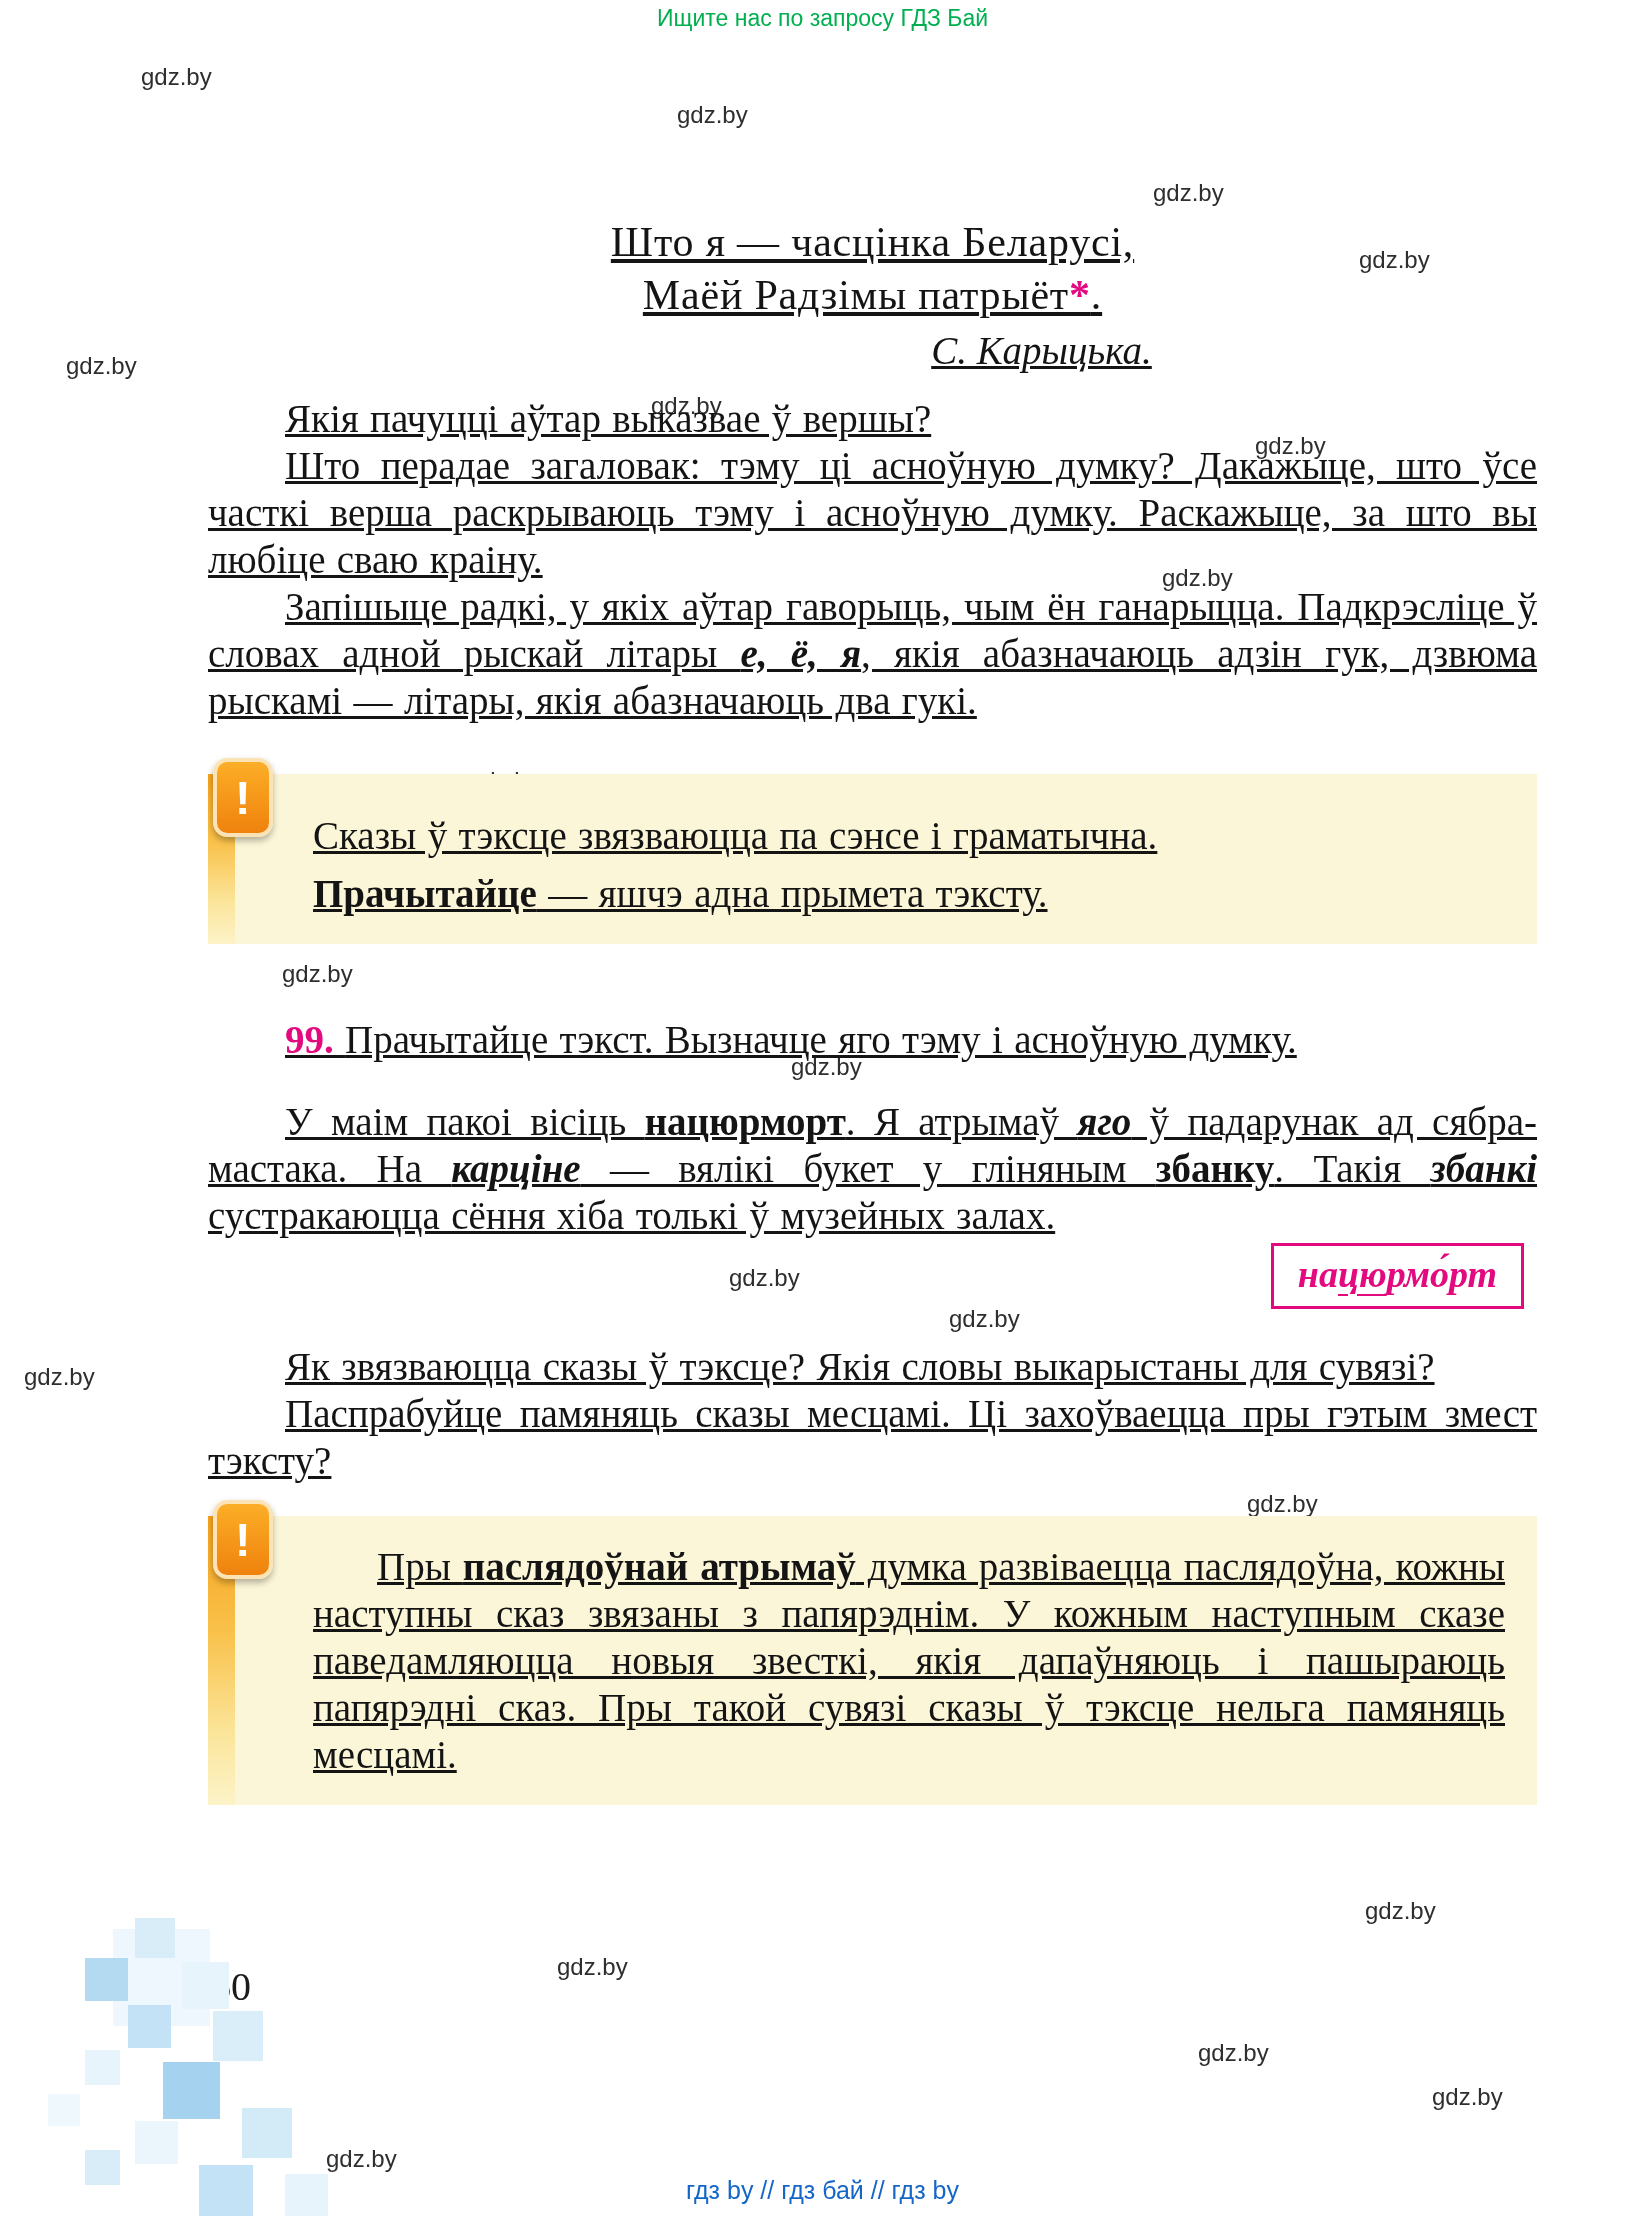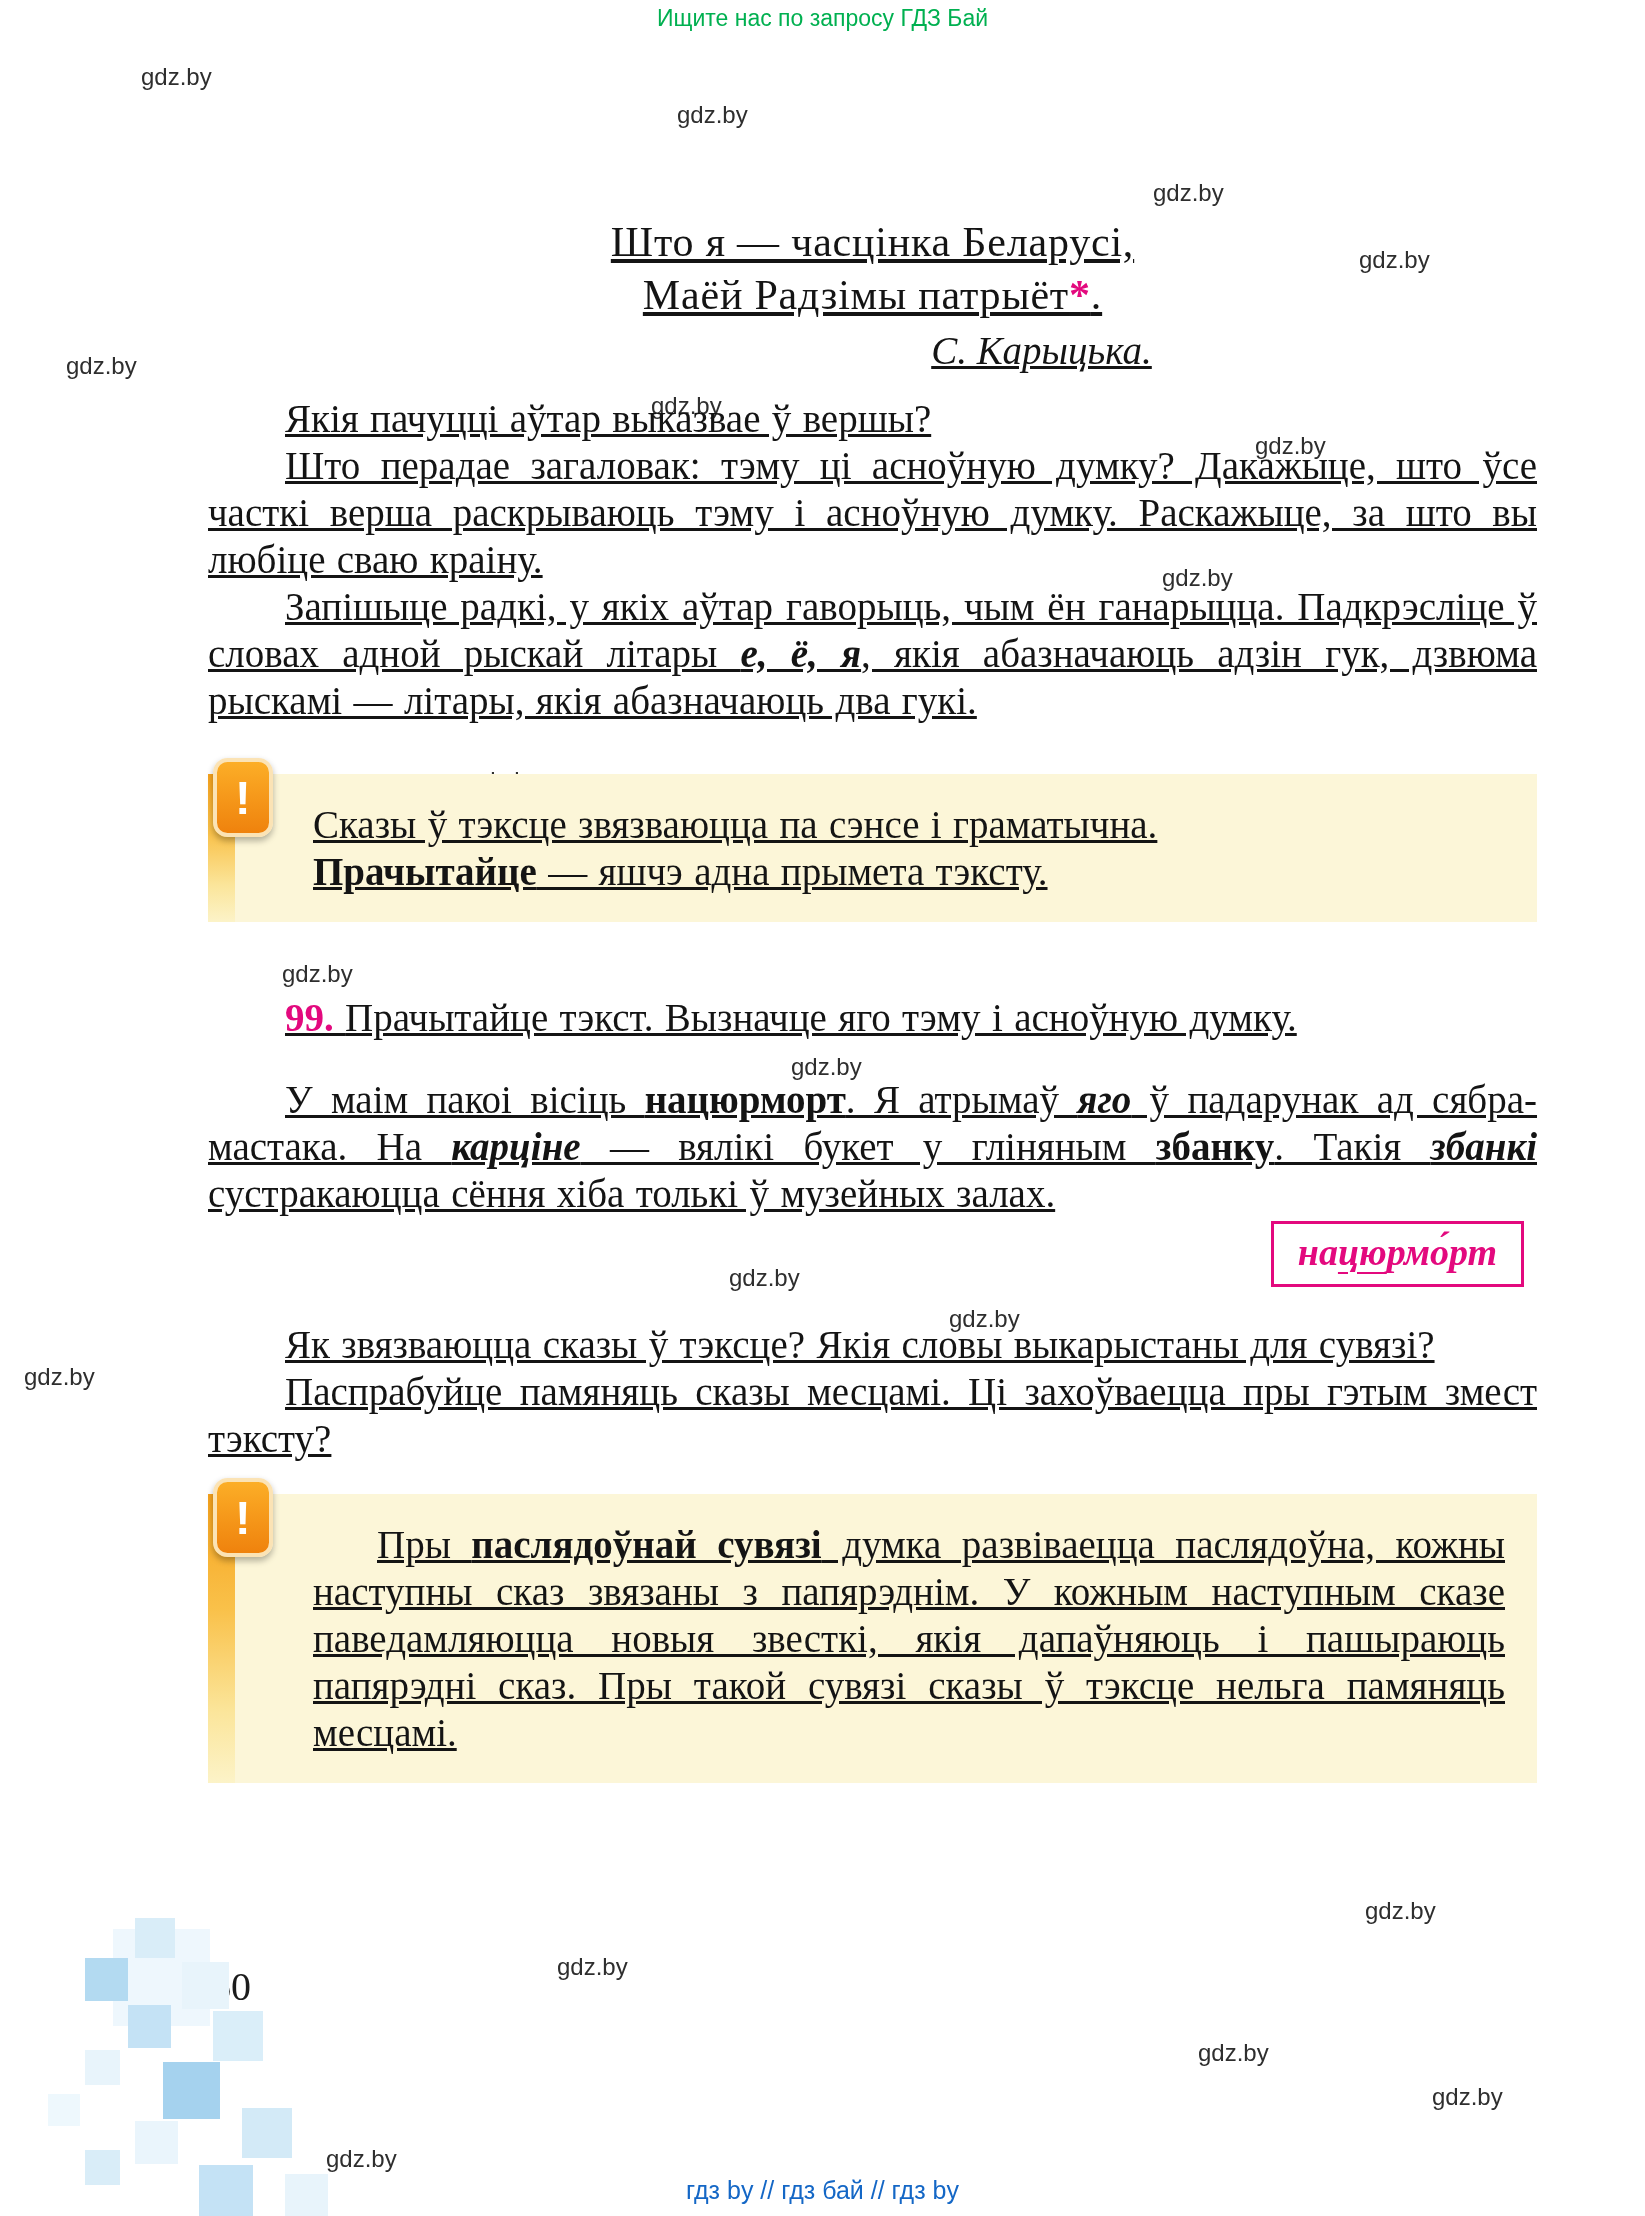--- a/index.html
+++ b/index.html
@@ -27,21 +27,21 @@
     text-align:center;font-size:42px;line-height:53px;letter-spacing:0.8px;
   }
   .author{
     text-align:center;font-style:italic;font-size:39px;line-height:58px;
     position:relative;left:169px;margin-bottom:14.5px;
   }
   p{
     margin:0;font-size:39px;line-height:47px;text-align:justify;
     text-indent:77px;word-spacing:1.6px;
   }
-  .noindent{text-indent:0;}
+  .noindent{text-indent:0;margin-top:11px;}
   .b{font-weight:bold;}
   .bi{font-weight:bold;font-style:italic;}
   .mag{color:#e3097e;}
   .u{text-decoration:underline;text-underline-offset:7.2px;text-decoration-thickness:2.4px;}
   
   .rulebox{
     position:relative;background:#fcf6d8;margin-top:50px;margin-bottom:72px;
     padding:27px 32px 27px 105px;
   }
   .rulebox .strip{
@@ -136,21 +136,21 @@
   <div class="q2block">
     <p>Як звязваюцца сказы ў тэксце? Якія словы выкарыстаны для сувязі?</p>
     <p>Паспрабуйце памяняць сказы месцамі. Ці захоўваецца пры гэтым змест тэксту?</p>
   </div>
 
   <div class="rulebox rulebox2">
     <div class="strip"></div>
     <div class="bang">
       <span>!</span>
     </div>
-    <p><span>Пры </span><span class="b">паслядоўнай сувязі</span><span> думка развіваецца паслядоўна, кожны наступны сказ звязаны з папярэднім. У кожным наступным сказе паведамляюцца новыя звесткі, якія дапаўняюць і пашыраюць папярэдні сказ. Пры такой сувязі сказы ў тэксце нельга памяняць месцамі.</span></p>
+    <p><span>Пры </span><span class="b">паслядоўнай атрымаў</span><span> думка развіваецца паслядоўна, кожны наступны сказ звязаны з папярэднім. У кожным наступным сказе паведамляюцца новыя звесткі, якія дапаўняюць і пашыраюць папярэдні сказ. Пры такой сувязі сказы ў тэксце нельга памяняць месцамі.</span></p>
   </div>
 
 </div>
 
 <div class="pagenum">60</div>
 
 <div class="sq" style="left:113px;top:1929px;width:97px;height:97px;background:#eef7fd;"></div>
 <div class="sq" style="left:135px;top:1918px;width:40px;height:40px;background:#d9edf8;"></div>
 <div class="sq" style="left:85px;top:1958px;width:43px;height:43px;background:#b3daf1;"></div>
 <div class="sq" style="left:182px;top:1962px;width:47px;height:47px;background:#e8f4fb;"></div>

